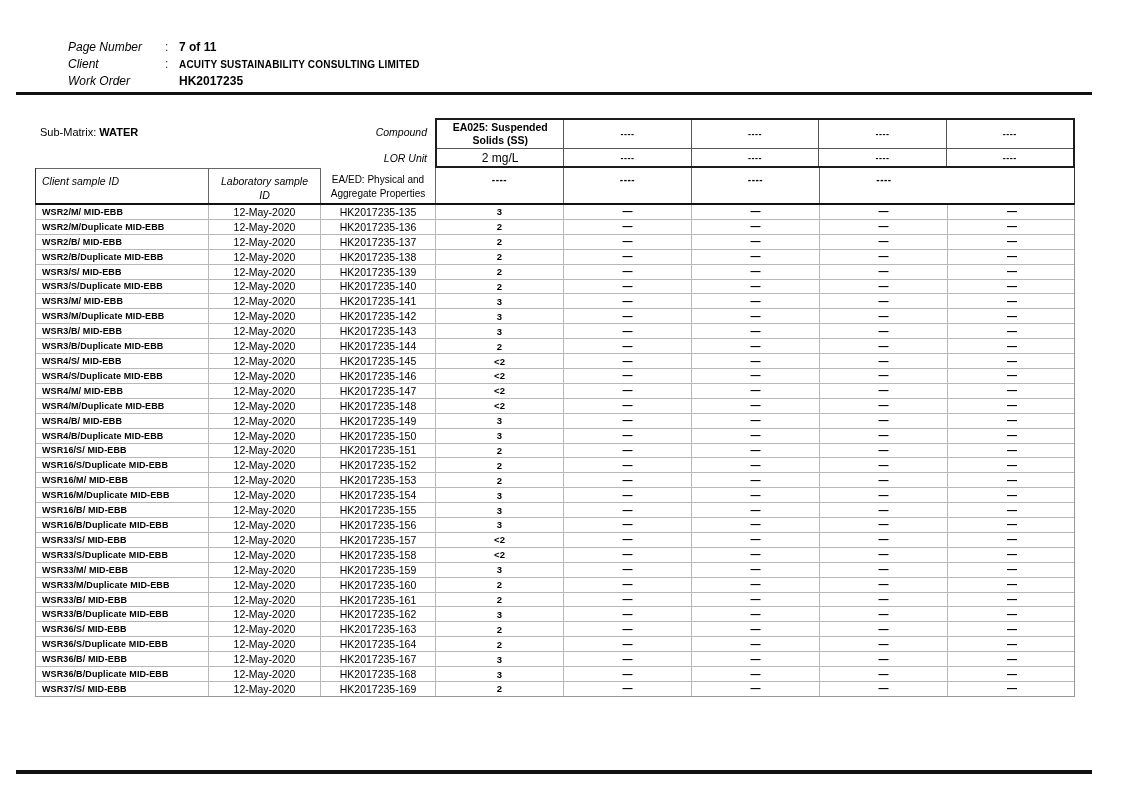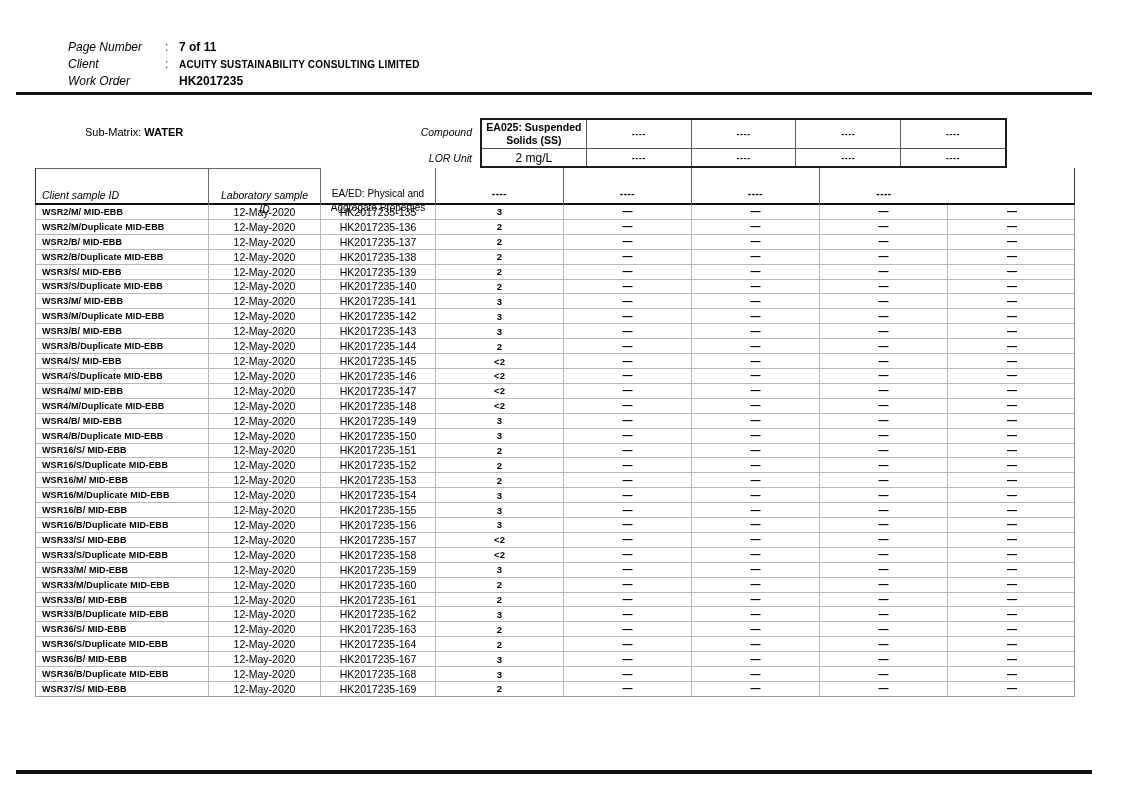--- a/index.html
+++ b/index.html
@@ -16,37 +16,37 @@
   .meta-value.small{font-size:10px;letter-spacing:.2px;}
   .logo{position:absolute;top:10px;left:1000px;width:70px;height:84px;}
 
   .rule{position:absolute;left:16px;width:1076px;background:#111;}
   .rule.top{top:92px;height:3px;}
   .rule.bottom{top:770px;height:3.5px;}
 
   
   .table-wrap{position:absolute;left:35px;top:118px;width:1040px;}
   .thead-top{display:flex;height:50px;}
-  .left-head{position:relative;width:400px;margin-left:45px;}
+  .left-head{position:relative;width:400px;}
   .submatrix{position:absolute;left:5px;top:8px;font-size:11px;}
   .submatrix b{font-weight:bold;}
   .lbl-compound{position:absolute;right:8px;top:8px;font-style:italic;font-size:10.5px;}
   .lbl-lor{position:absolute;right:8px;top:34px;font-style:italic;font-size:10.5px;}
-  .comp-box{width:527px;display:flex;border:2px solid #1c1c1c;box-sizing:border-box;}
+  .comp-box{width:640px;display:flex;border:2px solid #1c1c1c;box-sizing:border-box;}
   .comp-col{flex:1;display:flex;flex-direction:column;border-right:1px solid #555;box-sizing:border-box;min-width:0;}
   .comp-col:last-child{border-right:none;}
   .comp-name{height:28px;border-bottom:1px solid #555;display:flex;align-items:center;justify-content:center;
              font-weight:bold;font-size:10.5px;line-height:13px;text-align:center;white-space:pre-line;}
   .comp-lor{flex:1;display:flex;align-items:center;justify-content:center;font-size:12px;}
   .ph-dash{font-weight:bold;font-size:9px;letter-spacing:.5px;}
 
   .thead-mid{display:grid;grid-template-columns:var(--cols);height:37px;box-sizing:border-box;
              border-left:1.5px solid #333;border-right:1.5px solid #333;border-bottom:2.5px solid #111;}
   .mid-cell{box-sizing:border-box;border-right:1px solid #666;border-top:1px solid #666;
-            padding-top:19px;text-align:center;font-size:10.5px;line-height:14px;white-space:pre-line;min-width:0;}
+            padding-top:5px;text-align:center;font-size:10.5px;line-height:14px;white-space:pre-line;min-width:0;}
   .mid-cell:last-child{border-right:none;}
   .mid-cell.idhead{font-style:italic;}
   .mid-cell.first{text-align:left;padding-left:6px;}
   .mid-cell.method{font-size:10px;border-top:none;}
 
   .tbody{display:flex;flex-direction:column;height:492px;box-sizing:border-box;
          border-left:1px solid #999;border-right:1px solid #999;border-bottom:1px solid #999;}
   .trow{flex:1;display:grid;grid-template-columns:var(--cols);border-bottom:1px solid #b8b8b8;min-height:0;}
   .trow:last-child{border-bottom:none;}
   .tcell{box-sizing:border-box;border-right:1px solid #b8b8b8;display:flex;align-items:center;justify-content:center;

